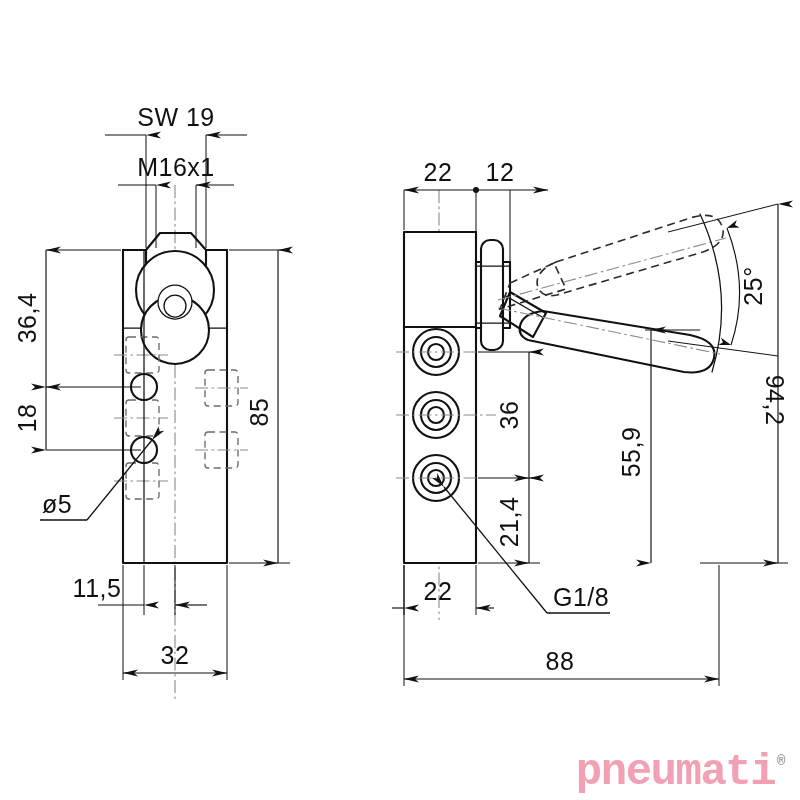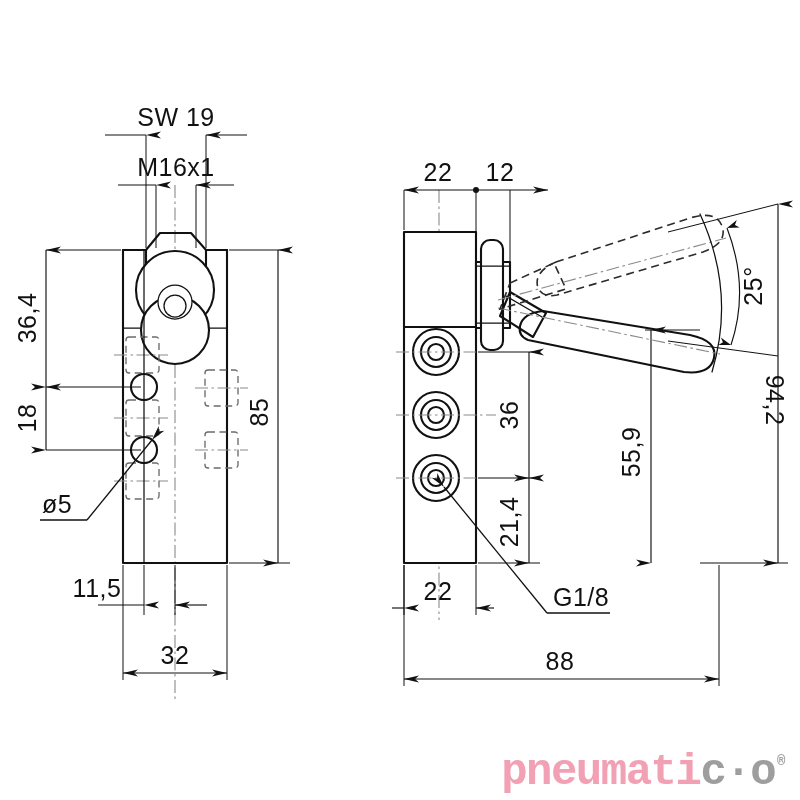--- a/index.html
+++ b/index.html
@@ -309,16 +309,15 @@
         <line class="ext-line" x1="404" y1="565" x2="404" y2="686"></line>
         <line class="ext-line" x1="719" y1="565" x2="719" y2="686"></line>
         <line class="dim-line" x1="404" y1="679" x2="719" y2="679" marker-start="url(#arrR)" marker-end="url(#arrL)"></line>
         <text class="dimtext" x="560" y="670" text-anchor="middle">88</text>
       </g>
     </g>
   </svg>
 
   <div id="brand-logo">
     <span class="lg-pink">pneumati</span>
-    <span class="lg-gray">c·o</span>
     <span class="lg-reg">®</span>
   </div>
 </div>
 
 </body></html>

